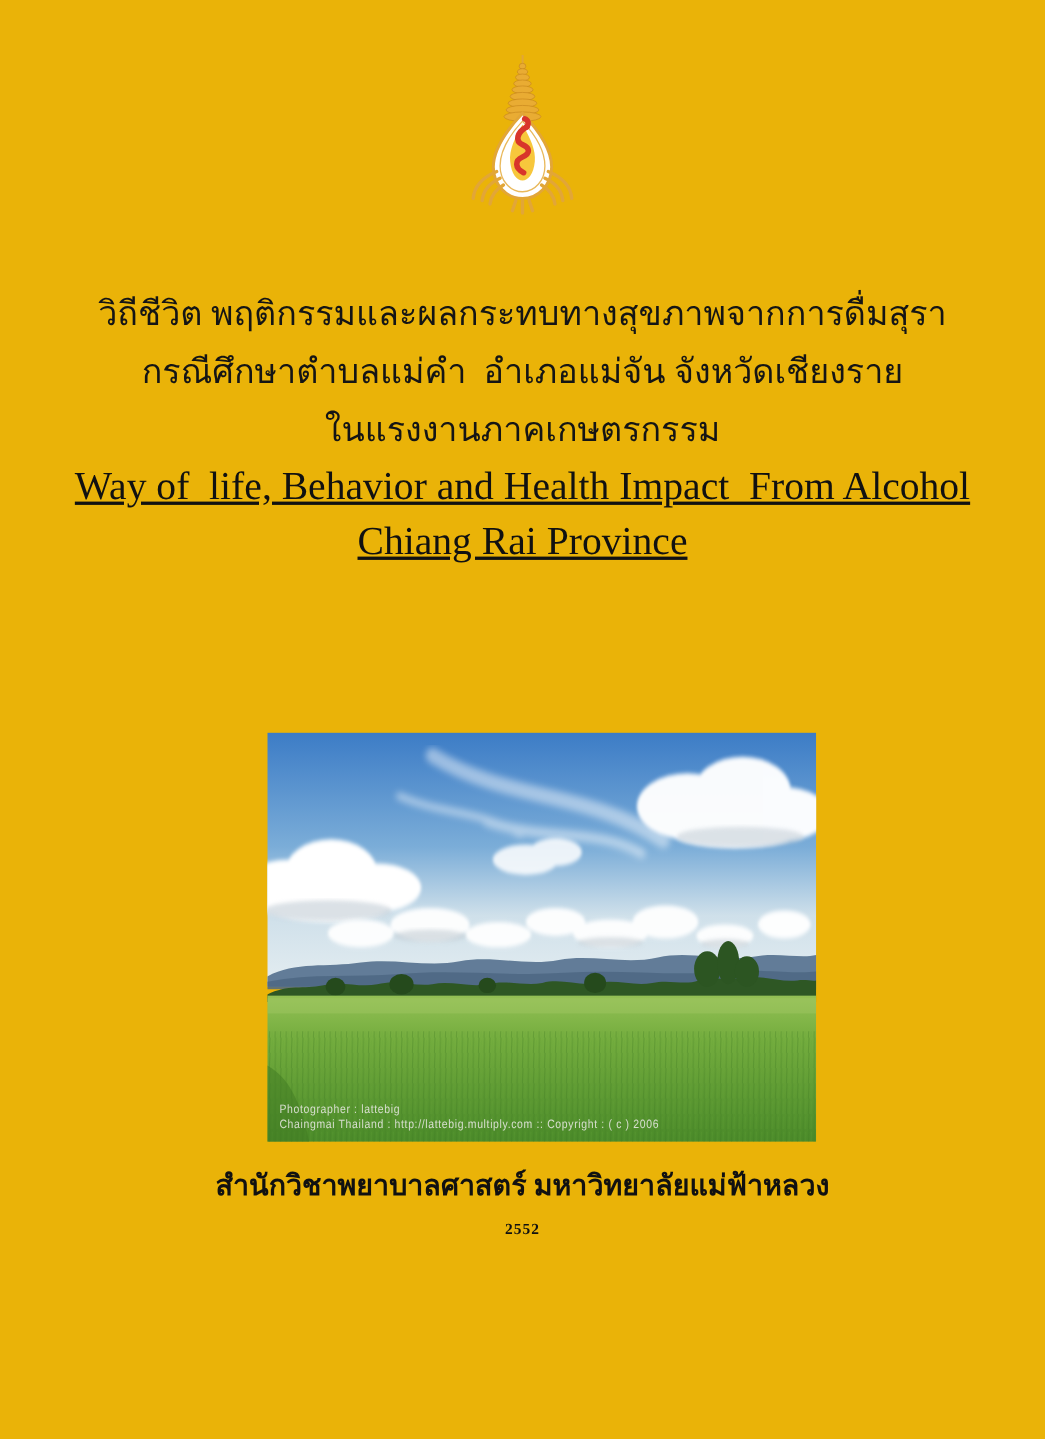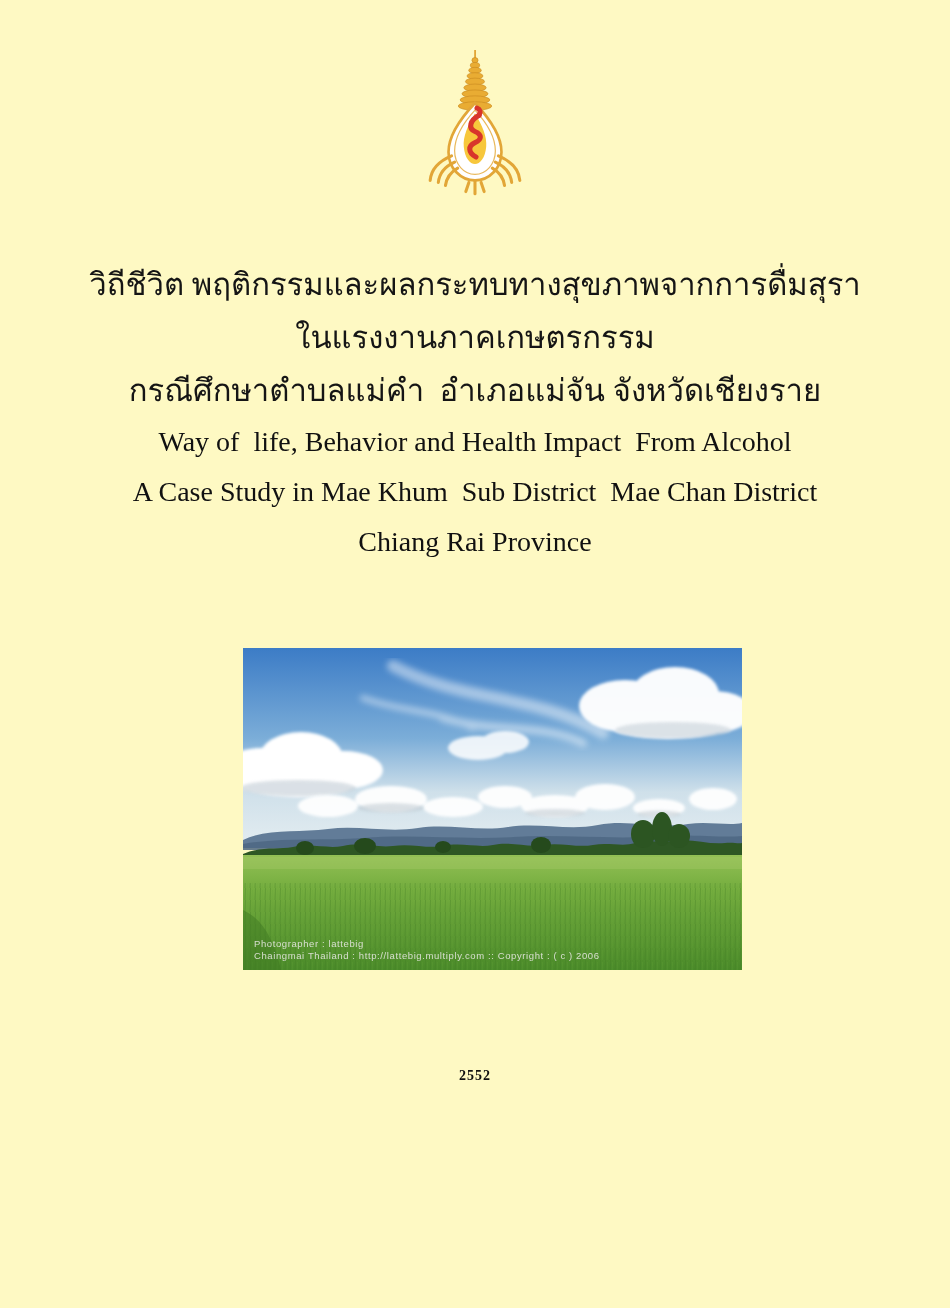--- a/index.html
+++ b/index.html
@@ -2,21 +2,21 @@
 <html><head>
 <meta charset="utf-8">
 <style>
   * { margin: 0; padding: 0; box-sizing: border-box; }
   html, body { background: #ffffff; }
   body { font-family: "Liberation Serif", "DejaVu Serif", serif; }
   .page {
     position: relative;
     width: 950px;
     height: 1308px;
-    background: #fef9c3;
+    background: #eab308;
     overflow: hidden;
     margin: 0 auto;
   }
   .logo-wrap {
     position: absolute;
     top: 50px;
     left: 50%;
     transform: translateX(-50%);
     width: 108px;
     height: 150px;
@@ -28,31 +28,32 @@
     width: 100%;
     text-align: center;
   }
   .thai-line {
     font-size: 31px;
     line-height: 53px;
     color: #151515;
     white-space: pre-wrap;
   }
   .eng-line {
-    font-size: 28px;
+    font-size: 36px;
     line-height: 50px;
     color: #111111;
     white-space: pre-wrap;
+    text-decoration: underline;
   }
   .photo-wrap {
     position: absolute;
     left: 243px;
-    top: 648px;
+    top: 666px;
     width: 499px;
-    height: 322px;
+    height: 372px;
   }
   .photo-wrap svg { display: block; width: 100%; height: 100%; }
   .footer-block {
     position: absolute;
     top: 1056px;
     left: 0;
     width: 100%;
     text-align: center;
   }
   .footer-thai {
@@ -122,24 +123,23 @@
       <g fill="none" stroke="#E2A637" stroke-width="3" stroke-linecap="round">
         <path d="M53,129 L53,141"></path>
         <path d="M47,130 L44,139"></path>
         <path d="M59,130 L62,139"></path>
       </g>
     </svg>
   </div>
 
   <div class="title-block">
     <div class="thai-line">วิถีชีวิต พฤติกรรมและผลกระทบทางสุขภาพจากการดื่มสุรา</div>
+    <div class="thai-line">กรณีศึกษาตำบลแม่คำ  อำเภอแม่จัน จังหวัดเชียงราย</div>
     <div class="thai-line">ในแรงงานภาคเกษตรกรรม</div>
-    <div class="thai-line">กรณีศึกษาตำบลแม่คำ  อำเภอแม่จัน จังหวัดเชียงราย</div>
     <div class="eng-line">Way of  life, Behavior and Health Impact  From Alcohol</div>
-    <div class="eng-line">A Case Study in Mae Khum  Sub District  Mae Chan District</div>
     <div class="eng-line">Chiang Rai Province</div>
   </div>
 
   <div class="photo-wrap">
     <svg viewBox="0 0 499 322" preserveAspectRatio="none" xmlns="http://www.w3.org/2000/svg">
       <defs>
         <linearGradient id="sky" x1="0" y1="0" x2="0" y2="1">
           <stop offset="0" stop-color="#3C7CC6"></stop>
           <stop offset="0.45" stop-color="#7BADD8"></stop>
           <stop offset="0.72" stop-color="#CFE0EA"></stop>
@@ -229,16 +229,17 @@
       <rect x="0" y="209" width="499" height="12" fill="#A8CC6A" opacity="0.35"></rect>
       <rect x="0" y="235" width="499" height="87" fill="url(#grass)"></rect>
       <path d="M0,322 L0,262 C20,272 30,290 38,322 Z" fill="#3F7A22" opacity="0.5"></path>
 
       <text class="wm-text" x="11" y="299" font-size="9.5" fill="#E9E9E4" opacity="0.88">Photographer : lattebig</text>
       <text class="wm-text" x="11" y="311" font-size="9.5" fill="#E9E9E4" opacity="0.88">Chaingmai  Thailand   :   http://lattebig.multiply.com   ::   Copyright : ( c ) 2006</text>
     </svg>
   </div>
 
   <div class="footer-block">
+    <div class="footer-thai">สำนักวิชาพยาบาลศาสตร์ มหาวิทยาลัยแม่ฟ้าหลวง</div>
     <div class="footer-year">2552</div>
   </div>
 
 </div>
 
 </body></html>

